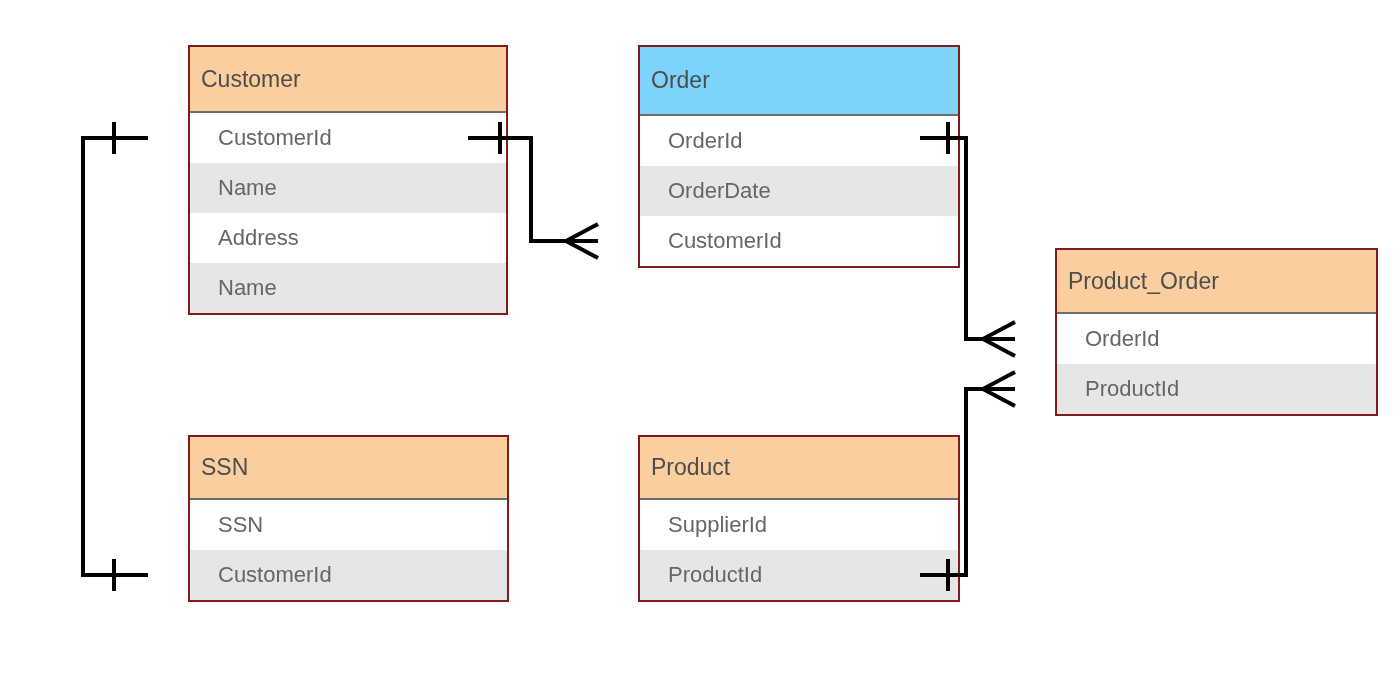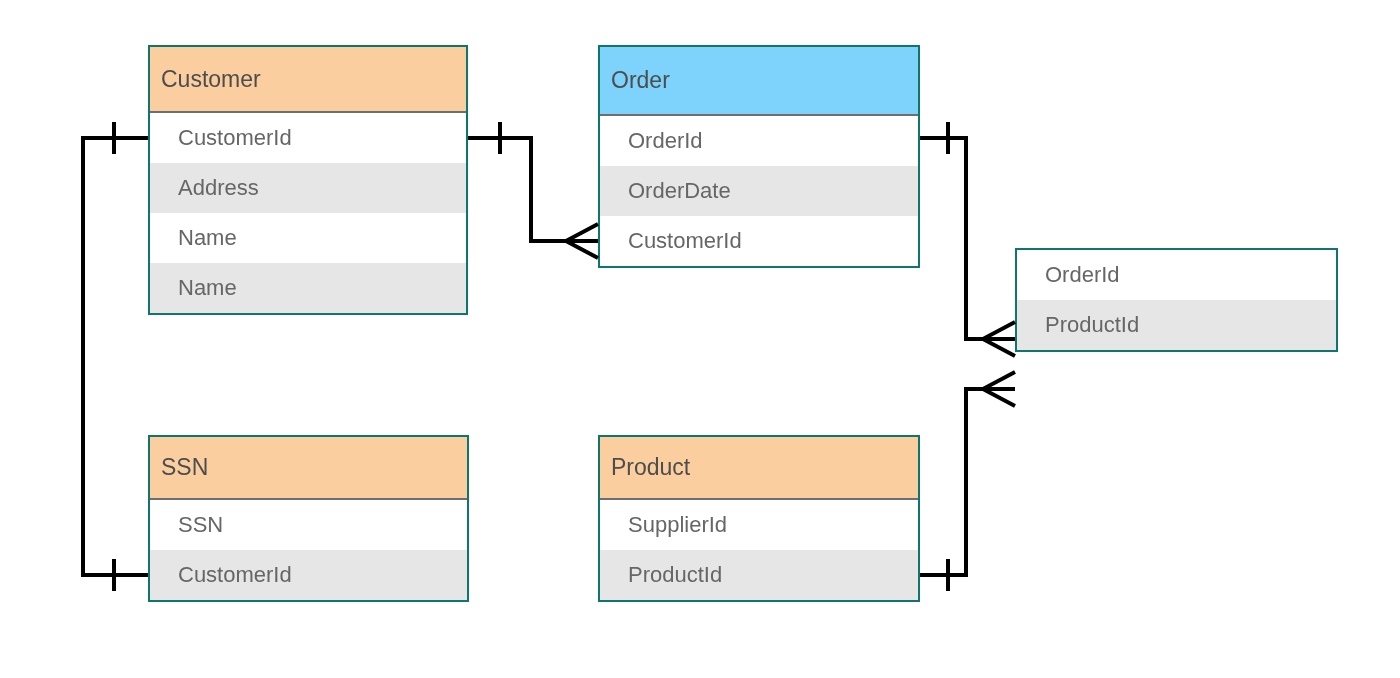--- a/index.html
+++ b/index.html
@@ -9,22 +9,23 @@
     background: #ffffff;
     font-family: "Liberation Sans", sans-serif;
     overflow: hidden;
   }
   .canvas { position: absolute; inset: 0; width: 1400px; height: 678px; }
 
   
   .er-table {
     position: absolute;
     box-sizing: border-box;
-    border: 2px solid #0f766e;
+    border: 2px solid #7f1d1d;
     background: #ffffff;
+    margin-left: 40px;
   }
   .er-thead {
     display: flex; align-items: center;
     padding-left: 11px;
     background: #FBCE9F;
     border-bottom: 2px solid #6e6e6e;
     color: #4d4d4d;
     font-size: 23px;
   }
   .er-row {
@@ -58,36 +59,37 @@
 </style>
 </head>
 <body>
 
 <div class="canvas">
 
   <div class="er-table" id="t-customer">
     <div class="er-thead">Customer</div>
     <div class="er-rows">
       <div class="er-row">CustomerId</div>
+      <div class="er-row">Name</div>
       <div class="er-row">Address</div>
-      <div class="er-row">Name</div>
       <div class="er-row">Name</div>
     </div>
   </div>
 
   <div class="er-table" id="t-order">
     <div class="er-thead">Order</div>
     <div class="er-rows">
       <div class="er-row">OrderId</div>
       <div class="er-row">OrderDate</div>
       <div class="er-row">CustomerId</div>
     </div>
   </div>
 
   <div class="er-table" id="t-product-order">
+    <div class="er-thead">Product_Order</div>
     <div class="er-rows">
       <div class="er-row">OrderId</div>
       <div class="er-row">ProductId</div>
     </div>
   </div>
 
   <div class="er-table" id="t-ssn">
     <div class="er-thead">SSN</div>
     <div class="er-rows">
       <div class="er-row">SSN</div>

